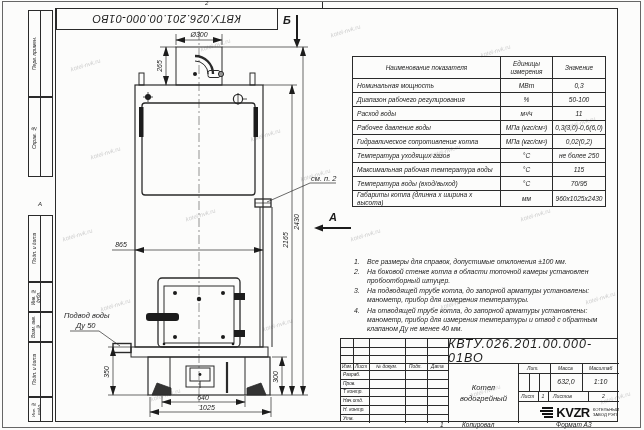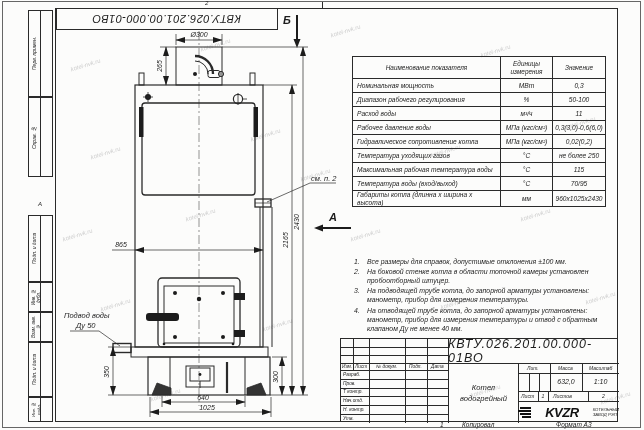--- a/index.html
+++ b/index.html
@@ -341,21 +341,21 @@
     <span class="lbl" style="left:217px;top:26px;font-size:5px;">Масса</span>
     <span class="lbl" style="left:248px;top:26px;font-size:5px;">Масштаб</span>
     <span class="lbl" style="left:209px;top:39px;width:32px;text-align:center;font-size:7px;">632,0</span>
     <span class="lbl" style="left:241px;top:39px;width:37px;text-align:center;font-size:7px;">1:10</span>
 
     <span class="lbl" style="left:180px;top:54px;font-size:5.2px;">Лист</span>
     <span class="lbl" style="left:197px;top:54px;width:10px;text-align:center;font-size:5.2px;">1</span>
     <span class="lbl" style="left:212px;top:54px;font-size:5.2px;">Листов</span>
     <span class="lbl" style="left:247px;top:54px;width:31px;text-align:center;font-size:5.2px;">2</span>
 
-    <div class="abs" style="left:177px;top:62px;width:101px;height:22px;display:flex;align-items:center;justify-content:space-between;gap:3px;font-style:italic;">
+    <div class="abs" style="left:177px;top:62px;width:101px;height:22px;display:flex;align-items:center;justify-content:flex-end;gap:3px;">
       <svg width="13" height="13" viewBox="0 0 13 13">
         <path d="M2,1 h11 v2 h-11 z M0,4 h13 v2 h-13 z M2,7 h11 v2 h-11 z M4,10 h9 v2 h-9 z" fill="#111"></path>
       </svg>
       <span style="font-weight:bold;font-size:13px;letter-spacing:-0.5px;color:#111;">KVZR</span>
       <span style="display:flex;flex-direction:column;line-height:1.2;">
         <span style="font-size:4.2px;">КОТЕЛЬНЫЙ</span>
         <span style="font-size:4.2px;">ЗАВОД РЭП</span>
       </span>
     </div>
   </div>

